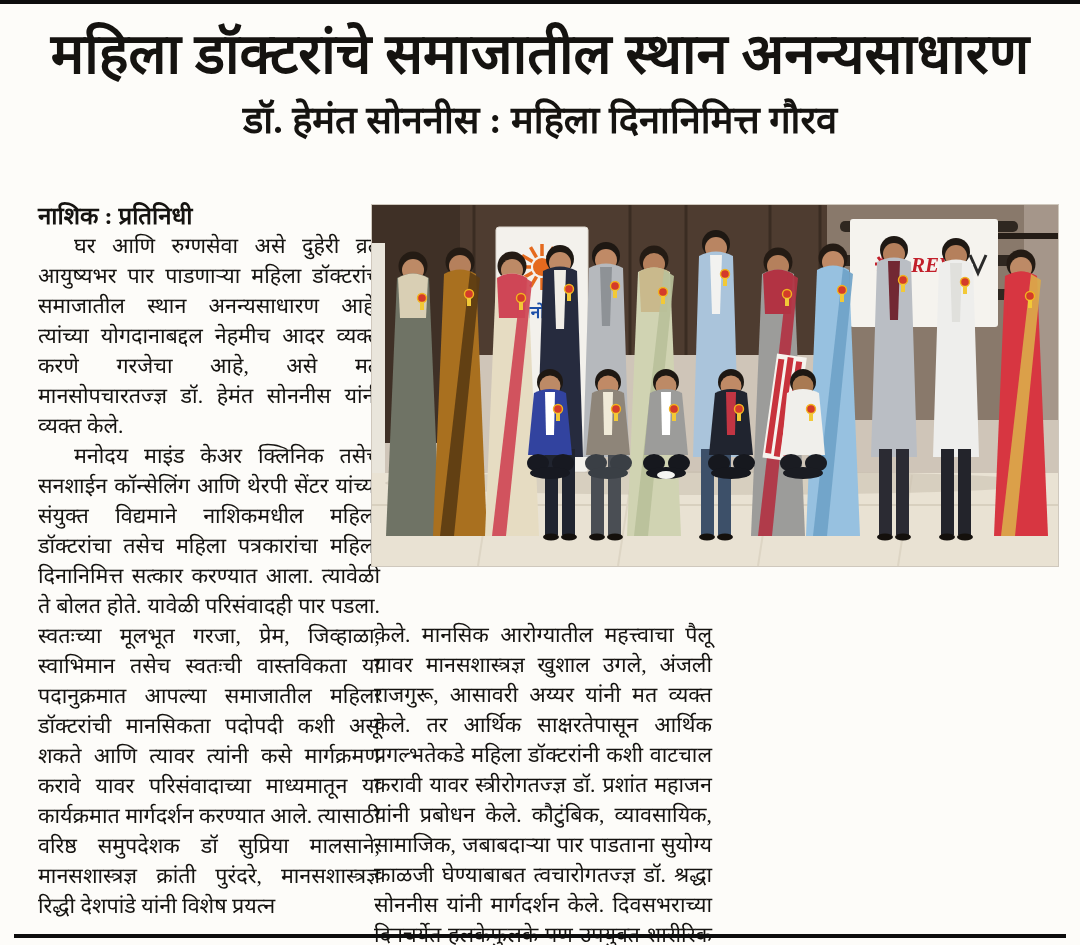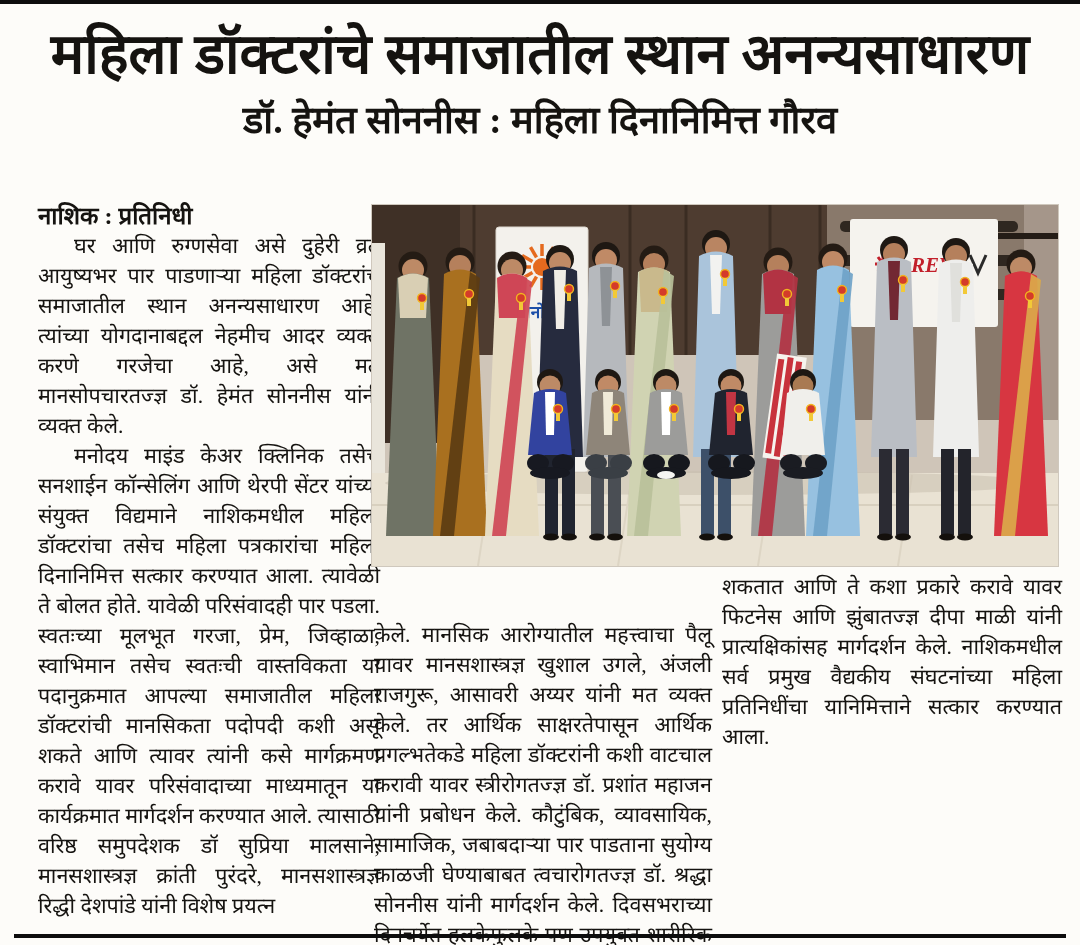--- a/index.html
+++ b/index.html
@@ -242,17 +242,16 @@
         <rect x="437" y="208" width="4" height="8" fill="#f2c937"></rect>
         <ellipse cx="294" cy="270" rx="9" ry="4" fill="#f5f5f2"></ellipse>
       </svg>
   </div>
 
   <div class="col col-middle">
     <p>केले. मानसिक आरोग्यातील महत्त्वाचा पैलू यावर मानसशास्त्रज्ञ खुशाल उगले, अंजली राजगुरू, आसावरी अय्यर यांनी मत व्यक्त केले. तर आर्थिक साक्षरतेपासून आर्थिक प्रगल्भतेकडे महिला डॉक्टरांनी कशी वाटचाल करावी यावर स्त्रीरोगतज्ज्ञ डॉ. प्रशांत महाजन यांनी प्रबोधन केले. कौटुंबिक, व्यावसायिक, सामाजिक, जबाबदाऱ्या पार पाडताना सुयोग्य काळजी घेण्याबाबत त्वचारोगतज्ज्ञ डॉ. श्रद्धा सोननीस यांनी मार्गदर्शन केले. दिवसभराच्या दिनचर्येत हलकेफुलके पण उपयुक्त शारीरिक हालचाली आणि व्यायाम कसे महत्त्वाचे ठरू</p>
   </div>
 
   <div class="col col-right">
-    <p>शकतात आणि ते कशा प्रकारे करावे यावर फिटनेस आणि झुंबातज्ज्ञ दीपा माळी यांनी प्रात्यक्षिकांसह मार्गदर्शन केले. नाशिकमधील सर्व प्रमुख वैद्यकीय संघटनांच्या महिला प्रतिनिधींचा यानिमित्ताने सत्कार करण्यात आला.</p>
   </div>
 
   <div class="rule-bottom"></div>
 </div>
 
 </body></html>

